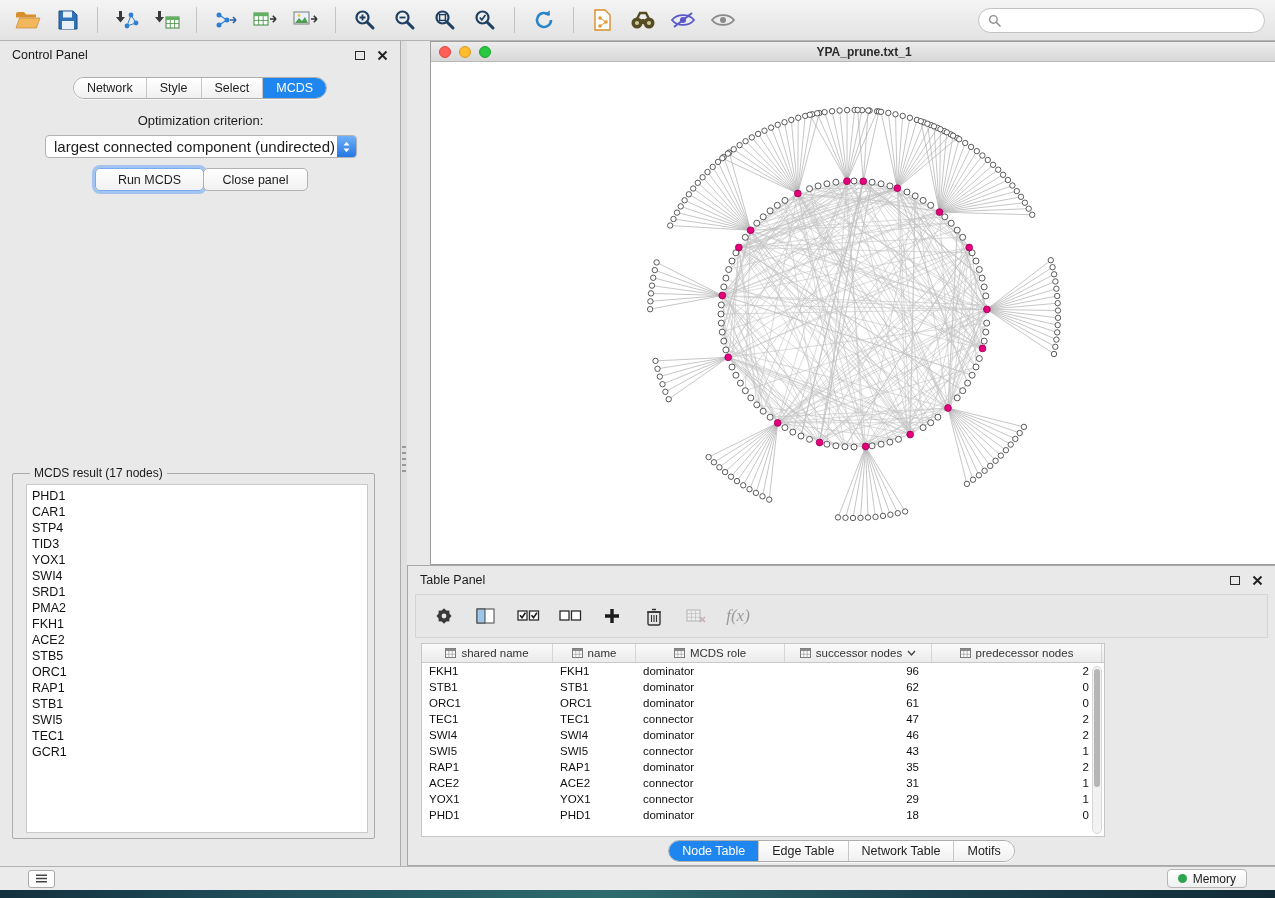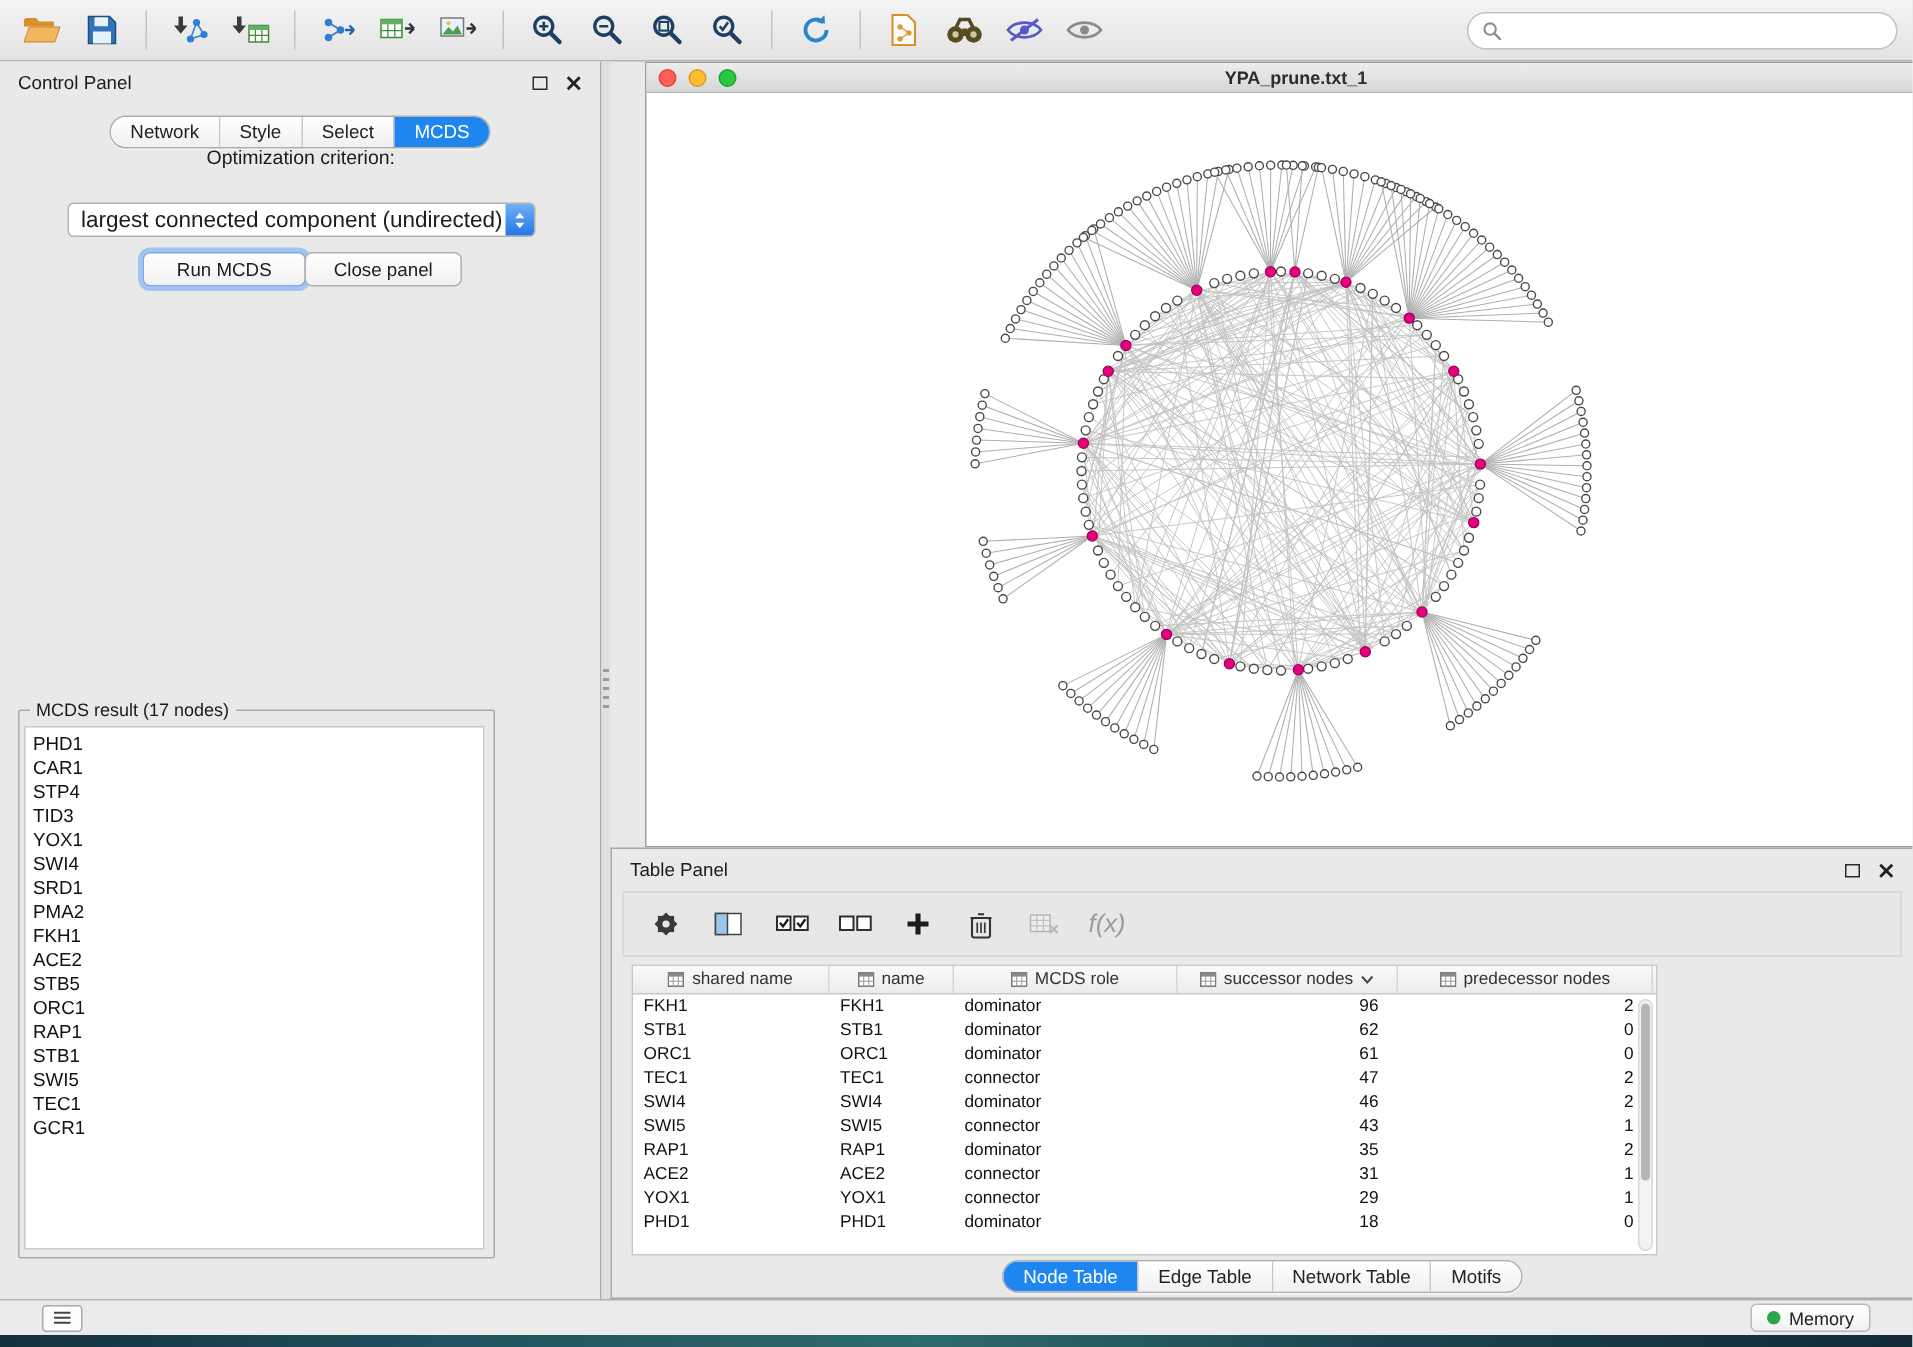--- a/index.html
+++ b/index.html
@@ -23,32 +23,32 @@
   .panel-titlebar .spacer { flex:1; }
   .win-float { width:10px; height:9px; border:1.6px solid #2a2a2a; display:inline-block; margin-right:12px; }
   .win-x { display:inline-flex; }
 
   #cp-tabs-row { display:flex; justify-content:center; margin-top:8px; }
   .segment { display:inline-flex; border:1px solid #aeaeae; border-radius:11px; overflow:hidden; background:#fff; box-shadow:0 1px 0 rgba(255,255,255,.6); }
   .seg { padding:3px 13px; font-size:12.5px; color:#222; background:linear-gradient(#ffffff,#f0f0f0); border-right:1px solid #c7c7c7; white-space:nowrap; }
   .seg:last-child { border-right:none; }
   .seg.active { background:#1f86f0; color:#fff; }
 
-  #opt-label { position:absolute; left:0; top:56px; width:401px; text-align:center; font-size:13px; }
+  #opt-label { position:absolute; left:0; top:72px; width:401px; text-align:center; font-size:13px; }
   .mac-select { position:absolute; left:45px; top:94px; width:312px; height:23px; background:#fff; border:1px solid #b3b3b3;
     border-radius:4px; display:flex; align-items:center; }
   .mac-select-text { flex:1; font-size:15px; padding-left:8px; white-space:nowrap; overflow:hidden; }
   .mac-select-arrows { width:19px; height:21px; border-radius:0 3px 3px 0; background:linear-gradient(#6fb0f7,#2477e4);
     display:flex; align-items:center; justify-content:center; }
   .mac-btn { position:absolute; height:23px; border:1px solid #b1b1b1; border-radius:5px; background:linear-gradient(#ffffff,#f1f1f1);
     font-size:12.5px; font-family:"Liberation Sans",sans-serif; color:#1c1c1c; padding:0 12px; }
   #run-btn { left:95px; top:127px; width:109px; box-shadow:0 0 0 3px rgba(105,165,246,.55); border-color:#79a9ee; }
   #closepanel-btn { left:203px; top:127px; width:105px; }
 
-  #mcds-group { position:absolute; left:12px; top:425px; width:318px; height:373px; border:1px solid #ababab; border-radius:2px; padding:4px 6px 6px 3px; }
+  #mcds-group { position:absolute; left:12px; top:425px; width:363px; height:373px; border:1px solid #ababab; border-radius:2px; padding:4px 6px 6px 13px; }
   #mcds-group legend { font-size:12px; padding:0 4px; margin-left:4px; color:#1a1a1a; }
   .mcds-list { width:100%; height:349px; background:#fff; border:1px solid #c9c9c9; overflow:hidden; padding:3px 0 0 5px; }
   .mcds-item { font-size:12.5px; line-height:16px; color:#111; }
 
   
   #network-window { position:absolute; left:430px; top:41px; width:868px; height:524px; background:#fff; border:1px solid #9d9d9d; }
   .net-titlebar { position:relative; height:20px; background:linear-gradient(#ededed,#d7d7d7); border-bottom:1px solid #b9b9b9;
     display:flex; align-items:center; padding-left:8px; }
   .tl { width:12px; height:12px; border-radius:50%; margin-right:8px; display:inline-block; }
   .tl.red { background:#ff5f57; border:1px solid #e0443e; }
@@ -60,21 +60,21 @@
   
   #v-splitter { position:absolute; left:401px; top:41px; width:6px; height:825px; background:#e0e0e0; }
   #v-splitter .grip { position:absolute; top:405px; left:1px; width:4px; height:26px;
     background:repeating-linear-gradient(#9a9a9a 0 2px, transparent 2px 6px); }
 
   
   #table-panel { position:absolute; left:407px; top:565px; width:868px; height:301px; background:#e9e9e9; border:1px solid #a8a8a8; border-right:none; }
   #tp-toolbar { position:absolute; left:7px; top:28px; right:7px; height:44px; background:#e7e7e7; border:1px solid #d4d4d4;
     display:flex; align-items:center; padding-left:14px; gap:14px; }
   .tp-ico { width:28px; height:28px; display:flex; align-items:center; justify-content:center; }
-  .fx { font-family:Liberation Sans, sans-serif; font-style:italic; color:#9b9b9b; font-size:17px; }
+  .fx { font-family:Liberation Serif, serif; font-style:italic; color:#9b9b9b; font-size:17px; }
 
   #node-table { position:absolute; left:13px; top:77px; width:684px; height:194px; background:#fff; border:1px solid #c6c6c6; }
   .tcols { display:grid; grid-template-columns:131px 83px 149px 147px 170px 1fr; }
   .thead { height:19px; background:linear-gradient(#fafafa,#ebebeb); border-bottom:1px solid #c9c9c9; }
   .th { display:flex; align-items:center; justify-content:center; gap:5px; font-size:11.5px; color:#333; border-right:1px solid #d6d6d6; white-space:nowrap; overflow:hidden; }
   .trow { height:16px; }
   .td { font-size:11.5px; display:flex; align-items:center; padding-left:7px; white-space:nowrap; overflow:hidden; color:#111; }
   .td.num { justify-content:flex-end; padding-right:13px; }
   #table-scrollbar { position:absolute; right:2px; top:22px; width:10px; height:168px; background:#f2f2f2; border:1px solid #d8d8d8; border-radius:5px; }
   #table-scrollbar .thumb { position:absolute; left:1px; top:2px; width:6px; height:118px; background:#b6b6b6; border-radius:4px; }

